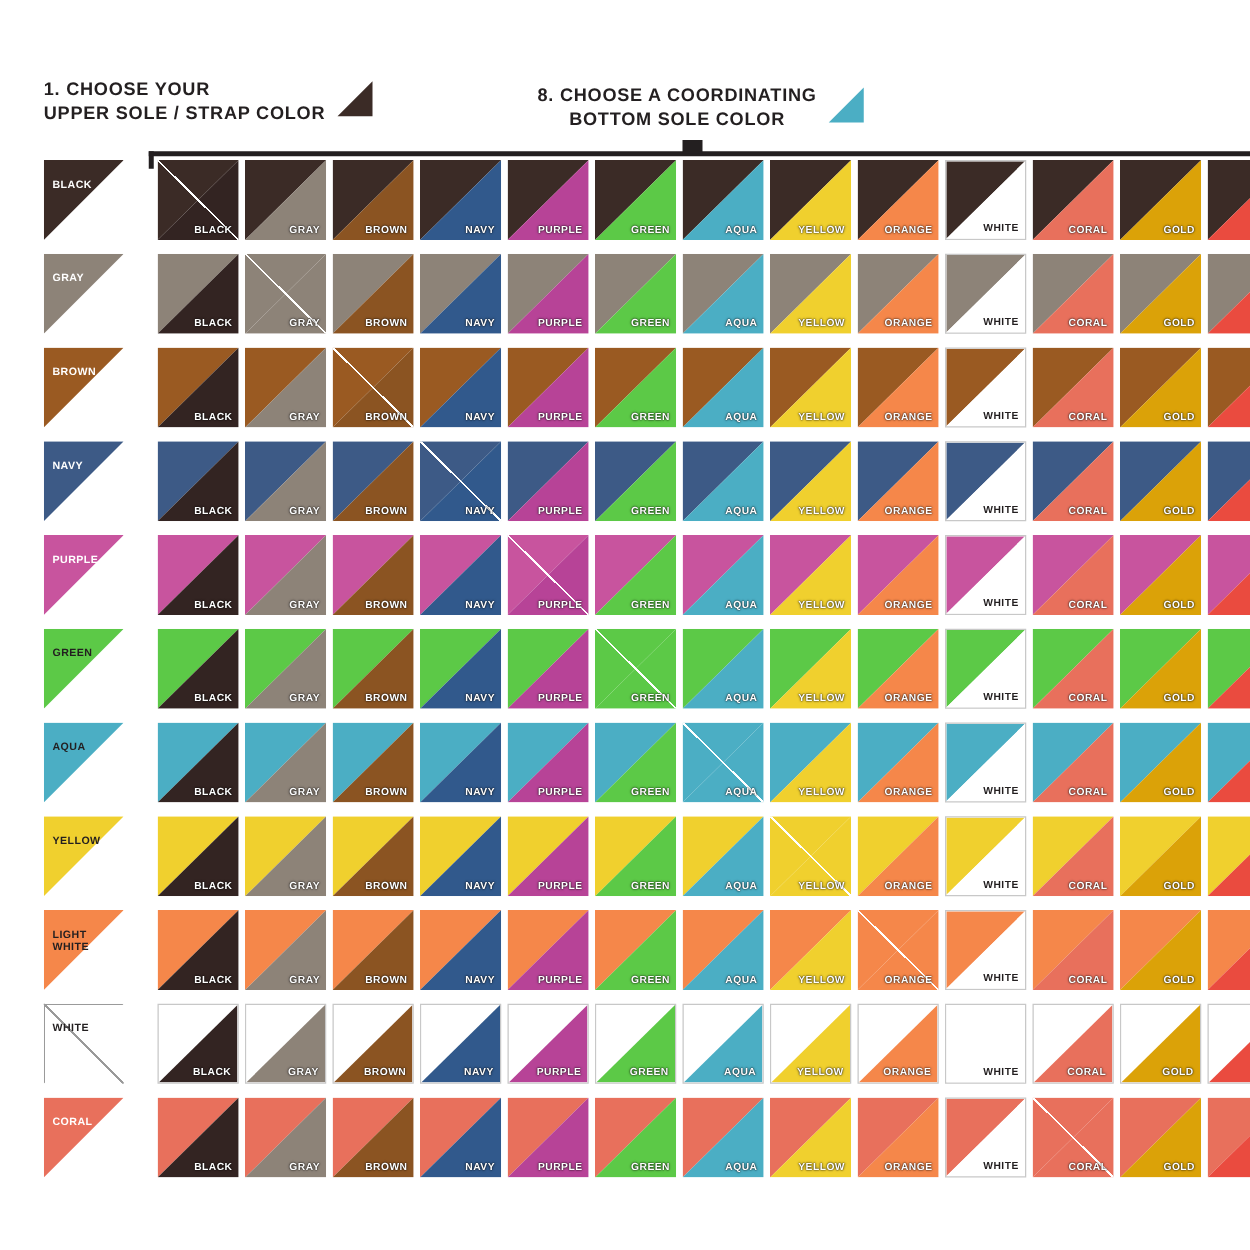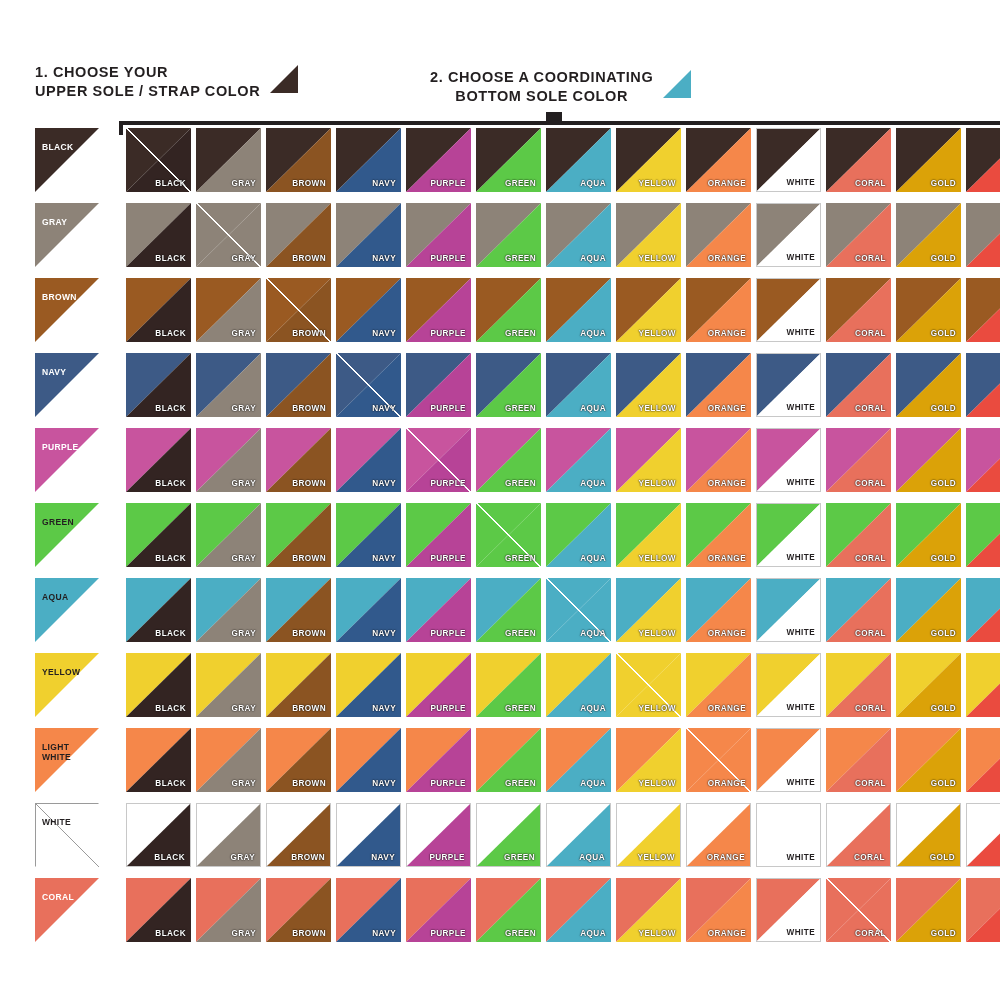--- a/index.html
+++ b/index.html
@@ -109,21 +109,21 @@
   <div class="heading" id="hdr1">
     <div style="display:flex;align-items:flex-start;">
       <div class="heading-text">1. CHOOSE YOUR
 UPPER SOLE / STRAP COLOR</div>
       <div class="tri-ur" id="sw1" style="margin-left: 10px; margin-top: 2px; border-bottom-color: rgb(59, 43, 38);"></div>
     </div>
   </div>
 
   <div class="heading" id="hdr2">
     <div style="display:flex;align-items:flex-start;">
-      <div class="heading-text">2. CHOOSE A COORDINATING
+      <div class="heading-text">8. CHOOSE A COORDINATING
 BOTTOM SOLE COLOR</div>
       <div class="tri-ur" id="sw2" style="margin-left: 10px; margin-top: 2px; border-bottom-color: rgb(75, 174, 196);"></div>
     </div>
   </div>
 
   <div id="bracket">
     <div class="bar"></div>
     <div class="endl"></div>
     <div class="endr"></div>
     <div class="tab"></div>

